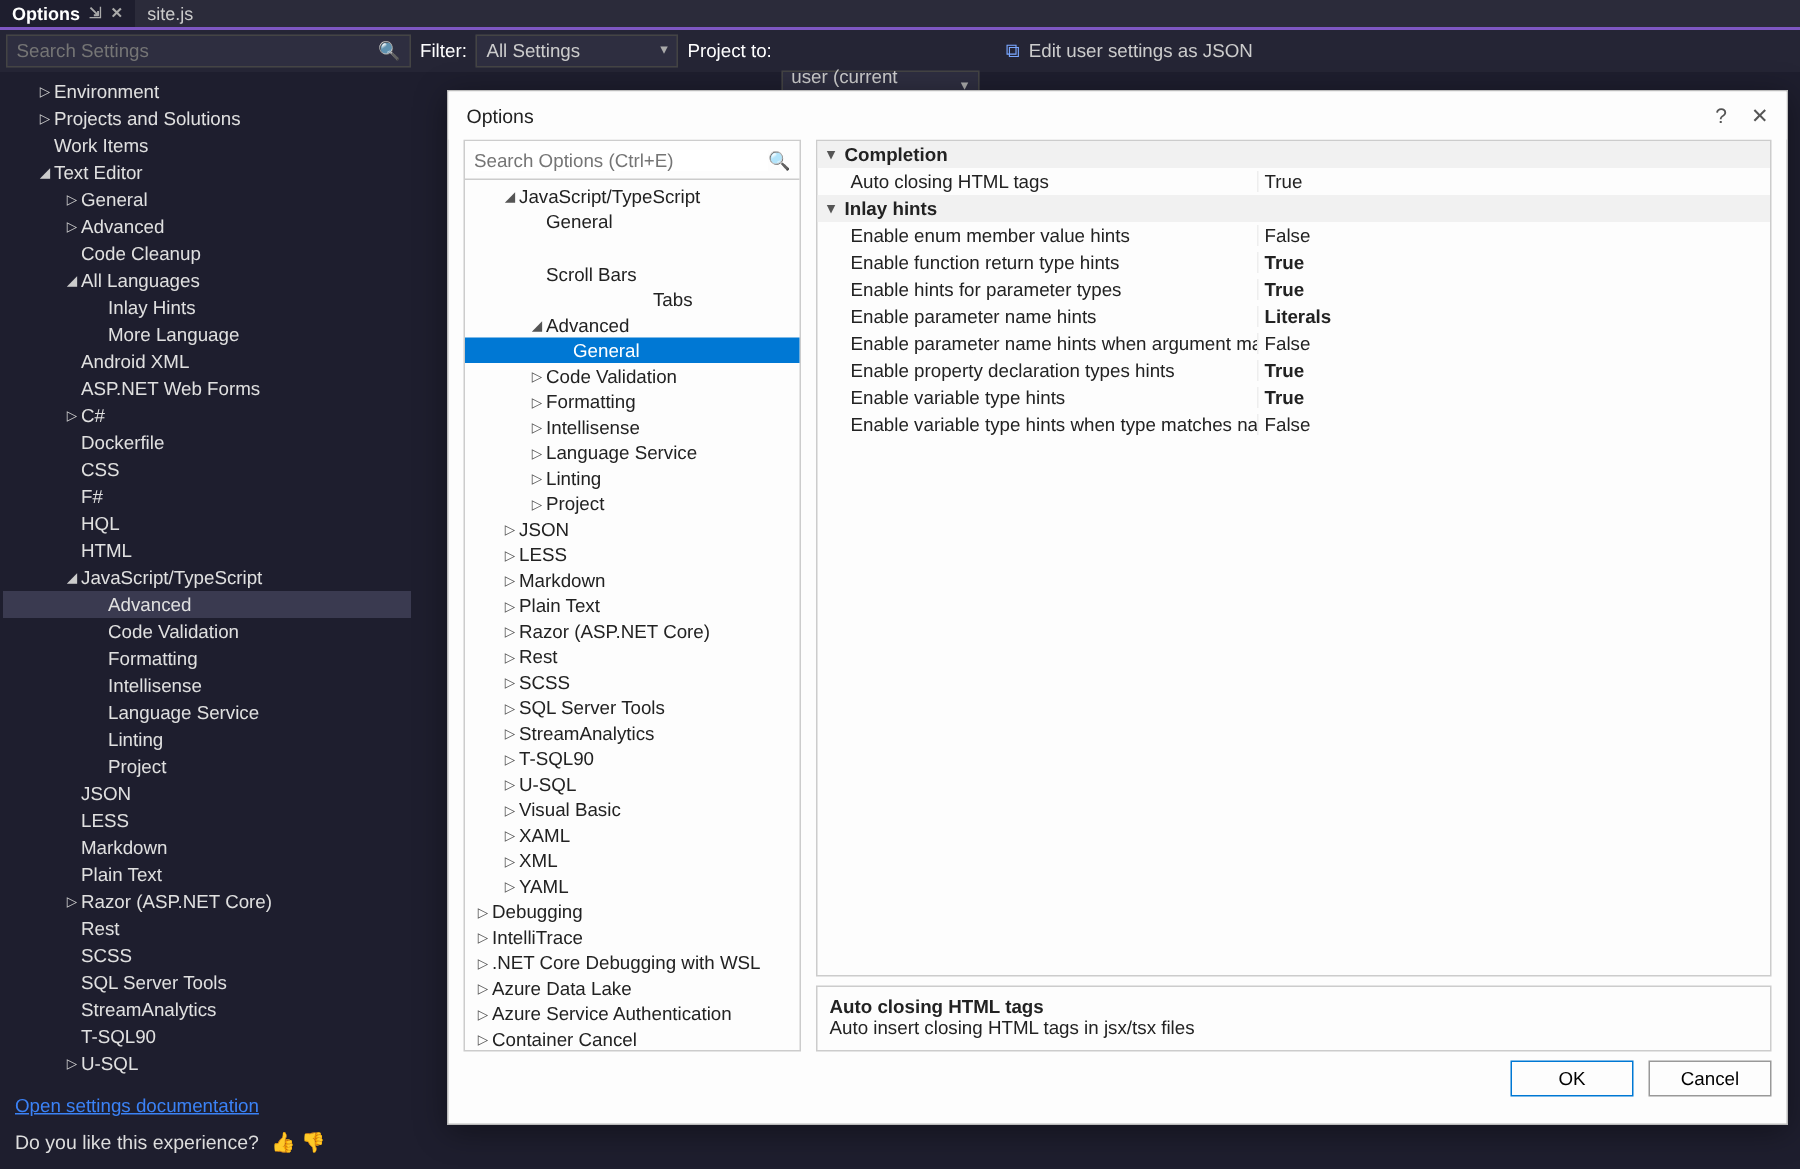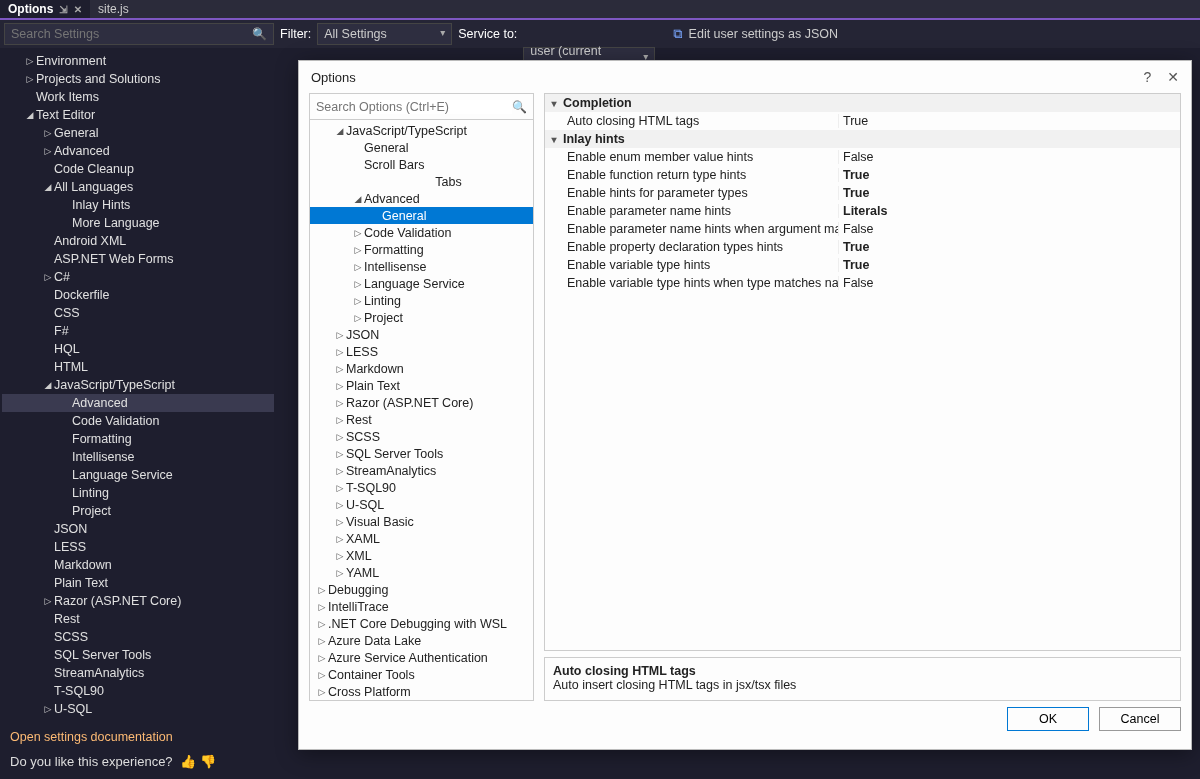--- a/index.html
+++ b/index.html
@@ -32,21 +32,21 @@
   .dark-tree { width:276px; overflow-y:auto; padding:4px 2px; position:relative; }
   .dark-tree::-webkit-scrollbar { width:14px; }
   .dark-tree::-webkit-scrollbar-track { background:#2a2a3a; }
   .dark-tree::-webkit-scrollbar-thumb { background:#555; }
   .dt-item { display:flex; align-items:center; height:18px; color:#e0e0e0; cursor:default; }
   .dt-item .tg { width:12px; display:inline-flex; justify-content:center; font-size:9px; color:#ccc; }
   .dt-item .tg.blank { visibility:hidden; }
   .dt-item.sel { background:#3a3a50; }
 
   .link-row { padding:10px 10px 6px; }
-  .link-row a { color:#fdba74; cursor:pointer; }
+  .link-row a { color:#3b82f6; text-decoration:underline; cursor:pointer; }
   .feedback-row { padding:4px 10px 10px; color:#ddd; display:flex; align-items:center; gap:8px; font-size:13px; }
   .thumbs { display:flex; gap:4px; }
   .thumbs span { cursor:pointer; }
 
   
   .dialog-wrap { position:absolute; left:298px; top:60px; width:894px; height:690px; background:#fdfdfd; border:1px solid #bbb; color:#222; display:flex; flex-direction:column; box-shadow:0 4px 20px rgba(0,0,0,0.4); }
   .dialog-title { height:32px; display:flex; align-items:center; padding:0 12px; font-size:13px; background:#fdfdfd; }
   .dialog-title .sp { margin-left:auto; display:flex; gap:16px; color:#555; }
   .dialog-title .sp span { cursor:pointer; font-size:14px; }
 
@@ -96,21 +96,21 @@
 
 <div class="filter-bar">
   <div class="searchbox">
     <input placeholder="Search Settings" style="">
     <span class="mag">🔍</span>
   </div>
   <span class="lbl">Filter:</span>
   <div class="combo filter">
       <span>All Settings</span>
     </div>
-  <span class="lbl">Service to:</span>
+  <span class="lbl">Project to:</span>
   <div class="combo applies">
       <span>user (current install)</span>
     </div>
   <div class="json-link">
     <span class="ico">⧉</span>
     <span>Edit user settings as JSON</span>
   </div>
 </div>
 
 <div class="main-area">
@@ -295,21 +295,21 @@
       </div>
       <div class="opt-list" id="opt-list">
           <div class="ot-item" style="padding-left: 24px;">
             <span class="tg">◢</span>
             <span>JavaScript/TypeScript</span>
           </div>
           <div class="ot-item" style="padding-left: 42px;">
             <span class="tg blank">·</span>
             <span>General</span>
           </div>
-          <div class="ot-item" style="padding-left: 42px;">
+          <div class="ot-item" style="padding-left: 42px; margin-top: 18px;">
             <span class="tg blank">·</span>
             <span>Scroll Bars</span>
           </div>
           <div class="ot-item" style="padding-left: 42px; justify-content: center;">
             <span class="tg blank">·</span>
             <span>Tabs</span>
           </div>
           <div class="ot-item" style="padding-left: 42px;">
             <span class="tg">◢</span>
             <span>Advanced</span>
@@ -417,21 +417,21 @@
           <div class="ot-item" style="padding-left: 6px;">
             <span class="tg">▷</span>
             <span>Azure Data Lake</span>
           </div>
           <div class="ot-item" style="padding-left: 6px;">
             <span class="tg">▷</span>
             <span>Azure Service Authentication</span>
           </div>
           <div class="ot-item" style="padding-left: 6px;">
             <span class="tg">▷</span>
-            <span>Container Tools</span>
+            <span>Container Cancel</span>
           </div>
           <div class="ot-item" style="padding-left: 6px;">
             <span class="tg">▷</span>
             <span>Cross Platform</span>
           </div>
         </div>
     </div>
     <div class="opt-right">
       <div class="prop-grid" id="prop-grid">
           <div class="pg-cat">

